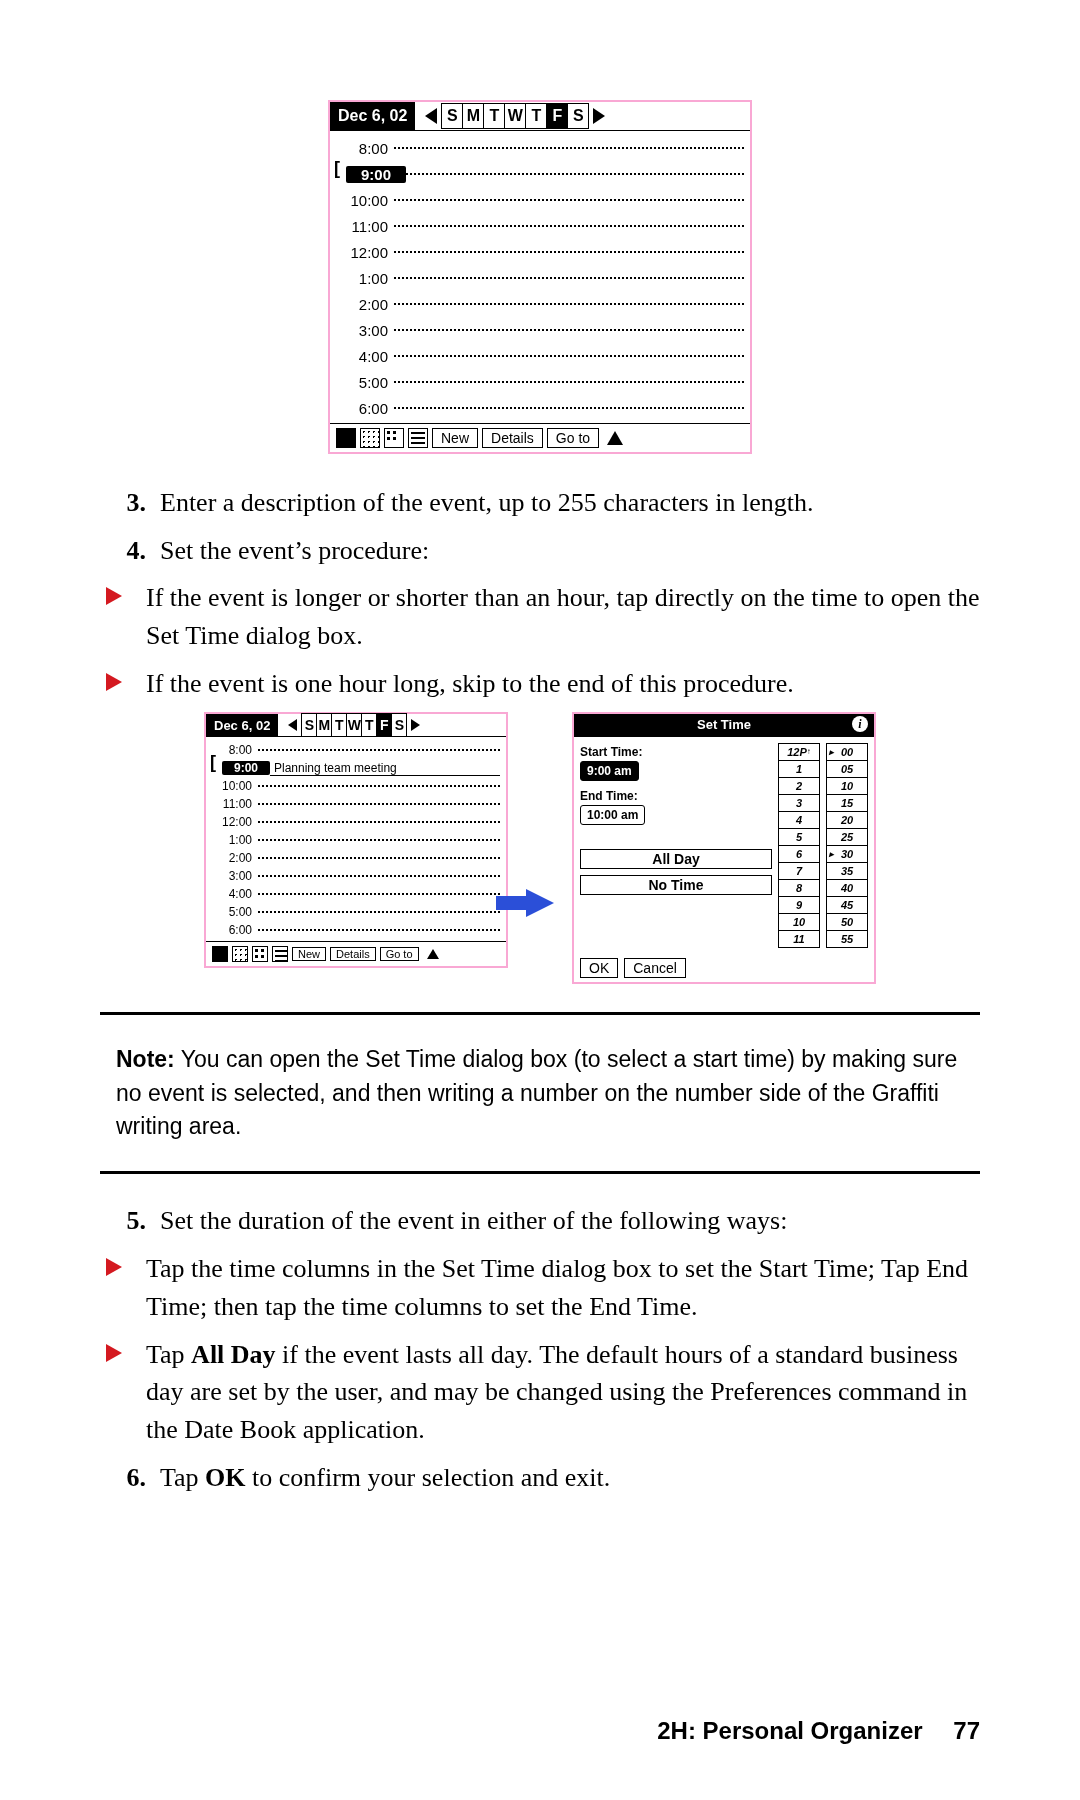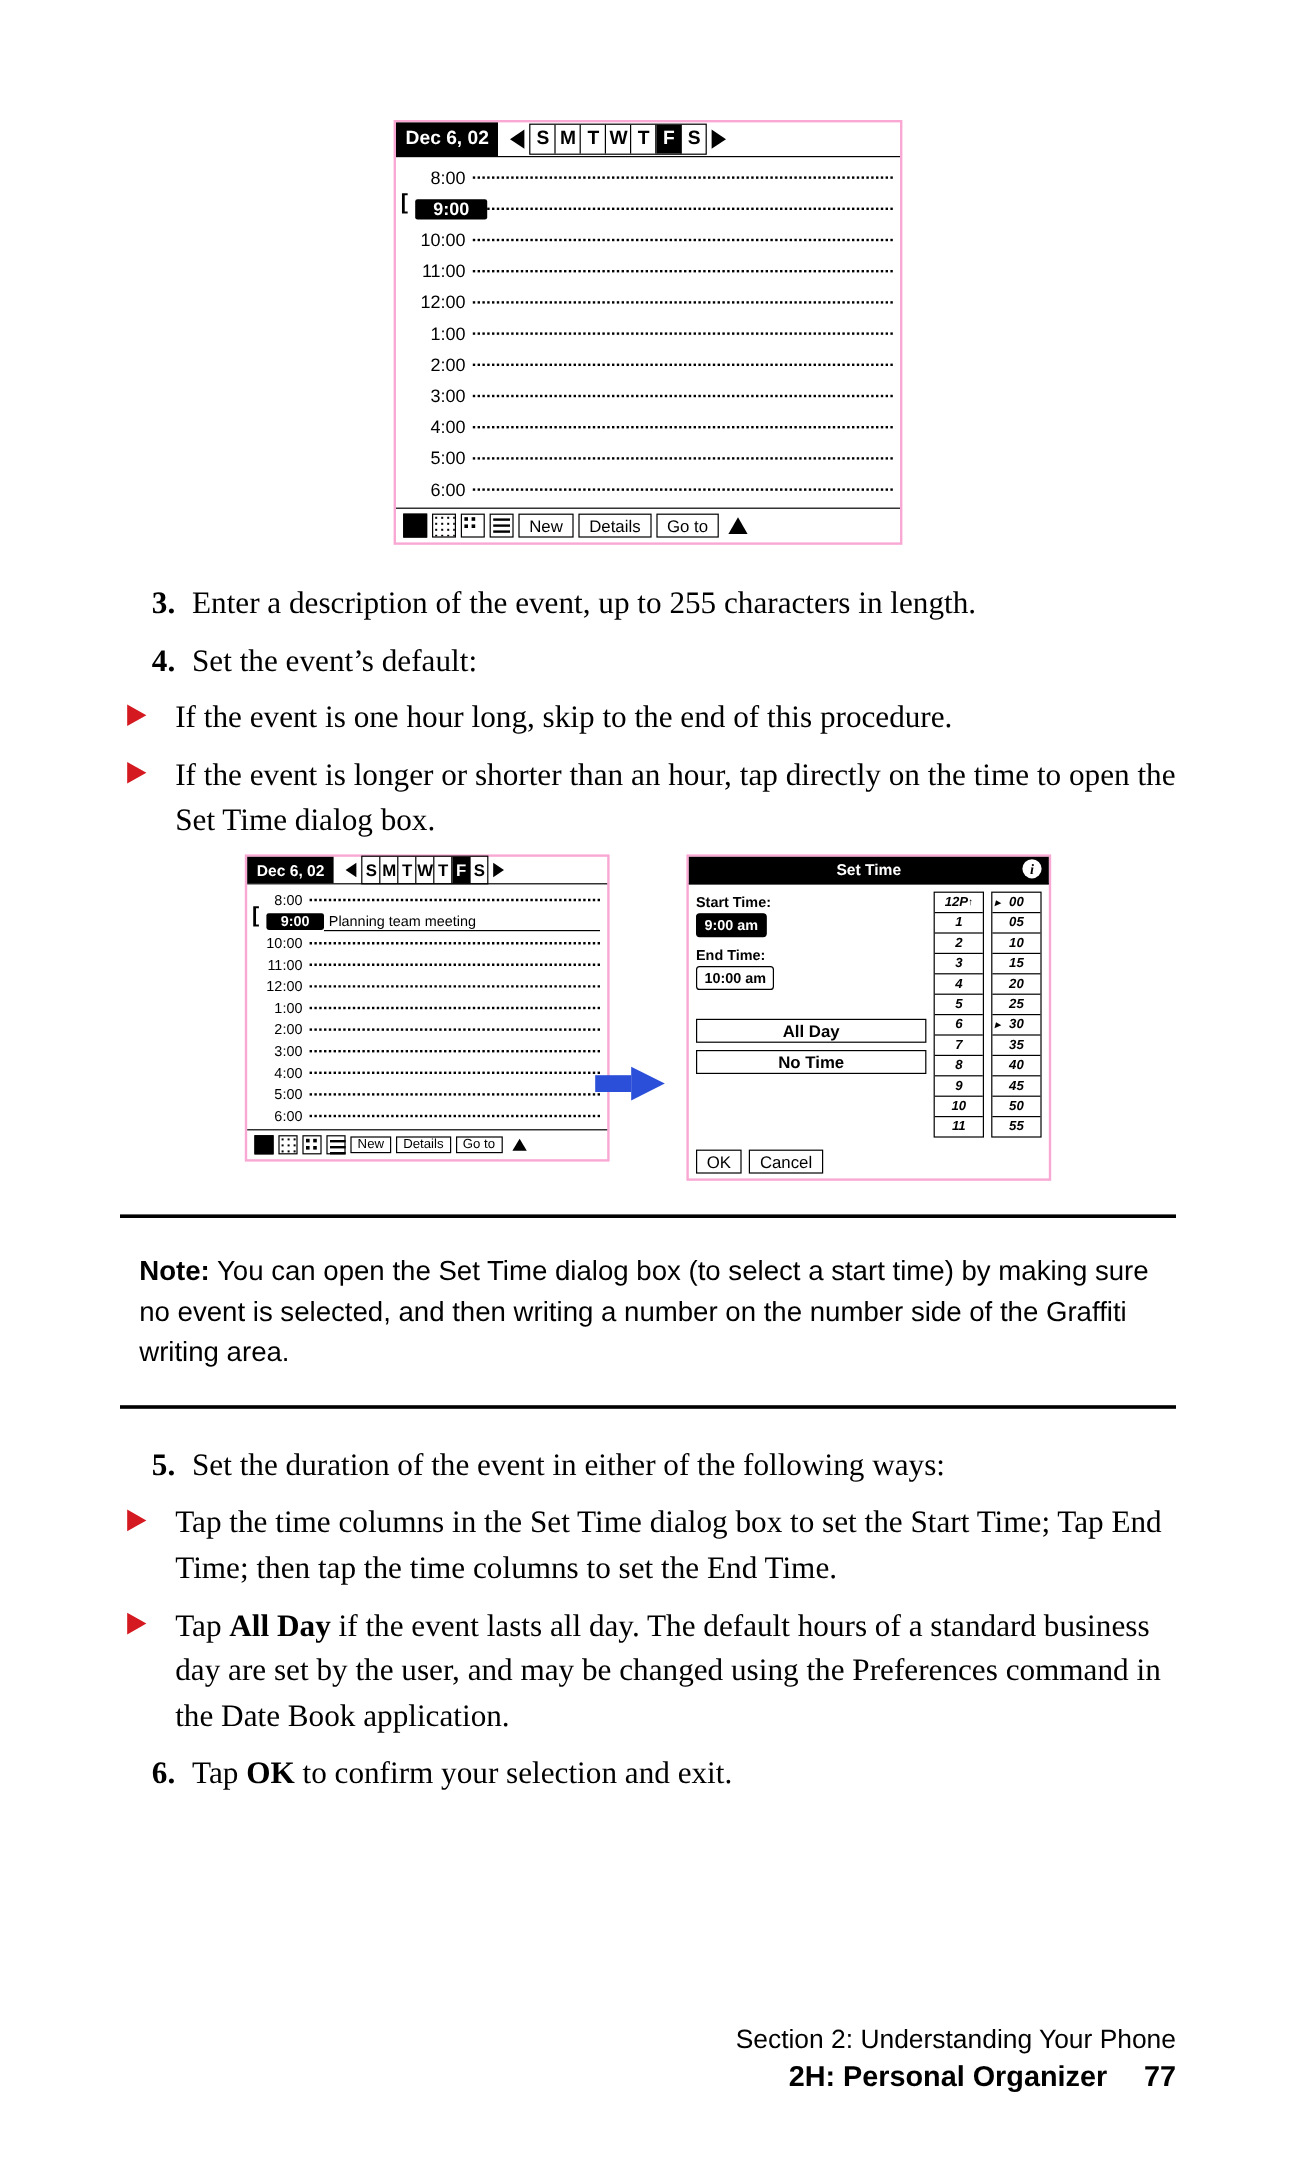--- a/index.html
+++ b/index.html
@@ -363,29 +363,29 @@
     </div>
   </div>
 
   <div class="steps">
     <div class="step">
       <div class="num">3.</div>
       <div class="txt">Enter a description of the event, up to 255 characters in length.</div>
     </div>
     <div class="step">
       <div class="num">4.</div>
-      <div class="txt">Set the event’s default:</div>
+      <div class="txt">Set the event’s procedure:</div>
+    </div>
+    <div class="bullet">
+      <div class="tri"></div>
+      <div class="txt">If the event is longer or shorter than an hour, tap directly on the time to open the Set Time dialog box.</div>
     </div>
     <div class="bullet">
       <div class="tri"></div>
       <div class="txt">If the event is one hour long, skip to the end of this procedure.</div>
-    </div>
-    <div class="bullet">
-      <div class="tri"></div>
-      <div class="txt">If the event is longer or shorter than an hour, tap directly on the time to open the Set Time dialog box.</div>
     </div>
   </div>
 
   <div class="fig-row">
 
     <div class="pda small">
       <div class="pda-header">
         <div class="pda-date">Dec 6, 02</div>
         <div class="pda-daynav">
           <div class="arrow left"></div>
@@ -536,20 +536,19 @@
     </div>
     <div class="step">
       <div class="num">6.</div>
       <div class="txt">
         <span>Tap </span><b>OK</b><span> to confirm your selection and exit.</span>
       </div>
     </div>
   </div>
 
   <div class="footer-block">
-    <div class="footer-line1">Section 2: Understanding Your Phone</div>
     <div class="footer-line2">
       <span>2H: Personal Organizer</span>
       <span class="pg">77</span>
     </div>
   </div>
 
 </div>
 
 </body></html>

